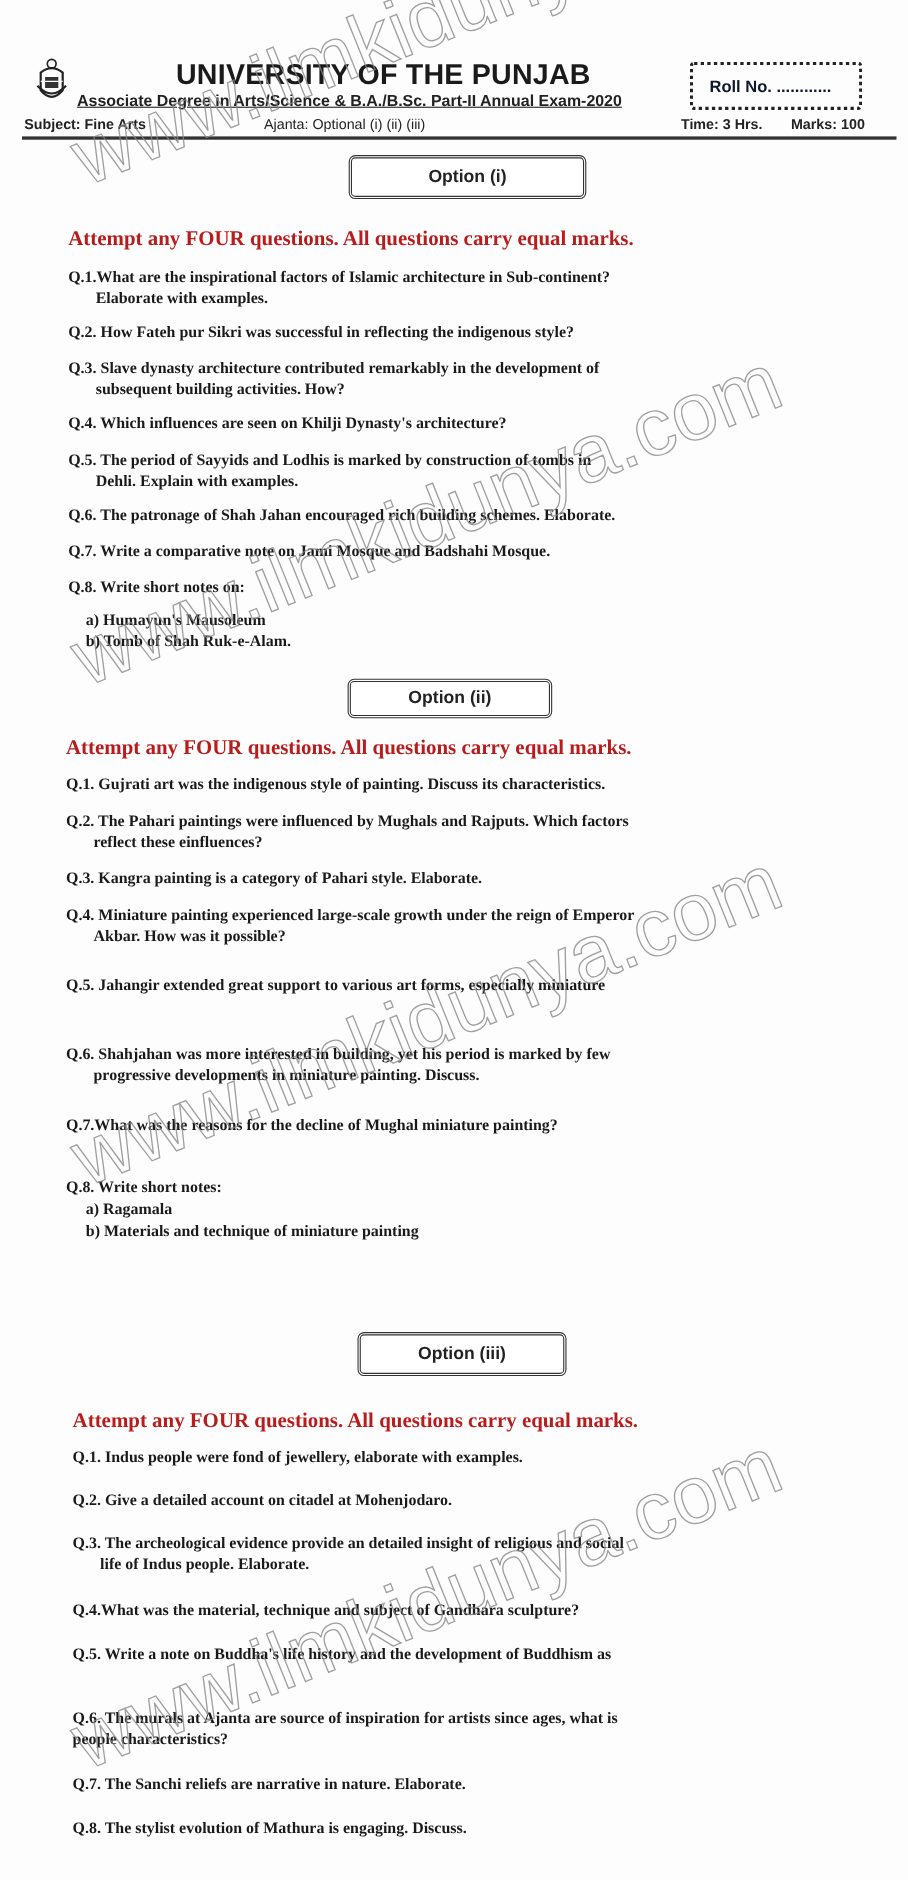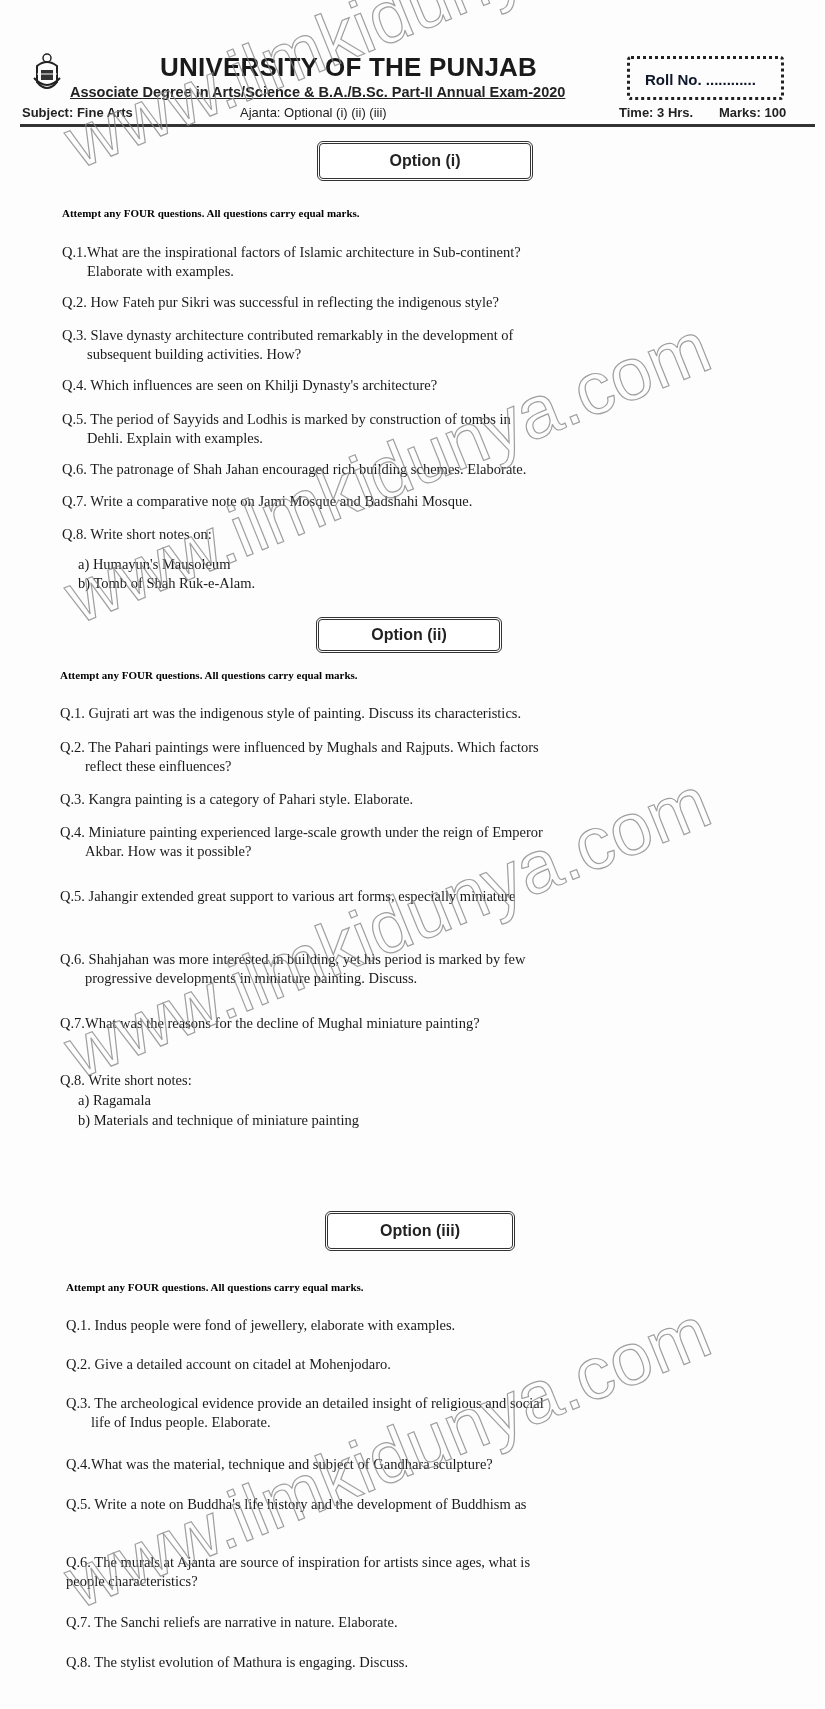--- a/index.html
+++ b/index.html
@@ -19,22 +19,22 @@
   .roll-text { left: 645px; top: 71px; font-size: 15px; font-weight: bold; color: #0f172a; }
   .meta-row { left: 22px; top: 105px; width: 790px; height: 18px; font-size: 13px; font-weight: bold; color: #222; }
   .meta-row span { position: absolute; top: 0; }
   .rule { left: 20px; top: 124px; width: 795px; height: 3px; background: #333; }
 
   
   .opt-box { border: 3px double #333; border-radius: 6px; box-sizing: border-box;
     font-family: "Liberation Sans", sans-serif; font-weight: bold; font-size: 16px;
     display: flex; align-items: center; justify-content: center; color: #222; background: #fff; }
 
-  .instr { font-weight: bold; font-size: 11px; color: #000000; }
-  .q { font-size: 14.5px; line-height: 19px; color: #1a1a1a; width: 600px; }
+  .instr { font-weight: bold; font-size: 19px; color: #b91c1c; }
+  .q { font-size: 14.5px; line-height: 19px; color: #1a1a1a; width: 600px; font-weight: bold; }
   .q .cont { display: block; padding-left: 25px; }
   .q .cont.flush { padding-left: 0; }
 
   .watermark { font-family: "Liberation Sans", sans-serif; font-size: 74px; color: transparent;
     -webkit-text-stroke: 1.2px #888; transform-origin: left bottom; white-space: nowrap; opacity: 0.8; }
 </style>
 </head>
 <body>
 
 <div class="abs logo">

